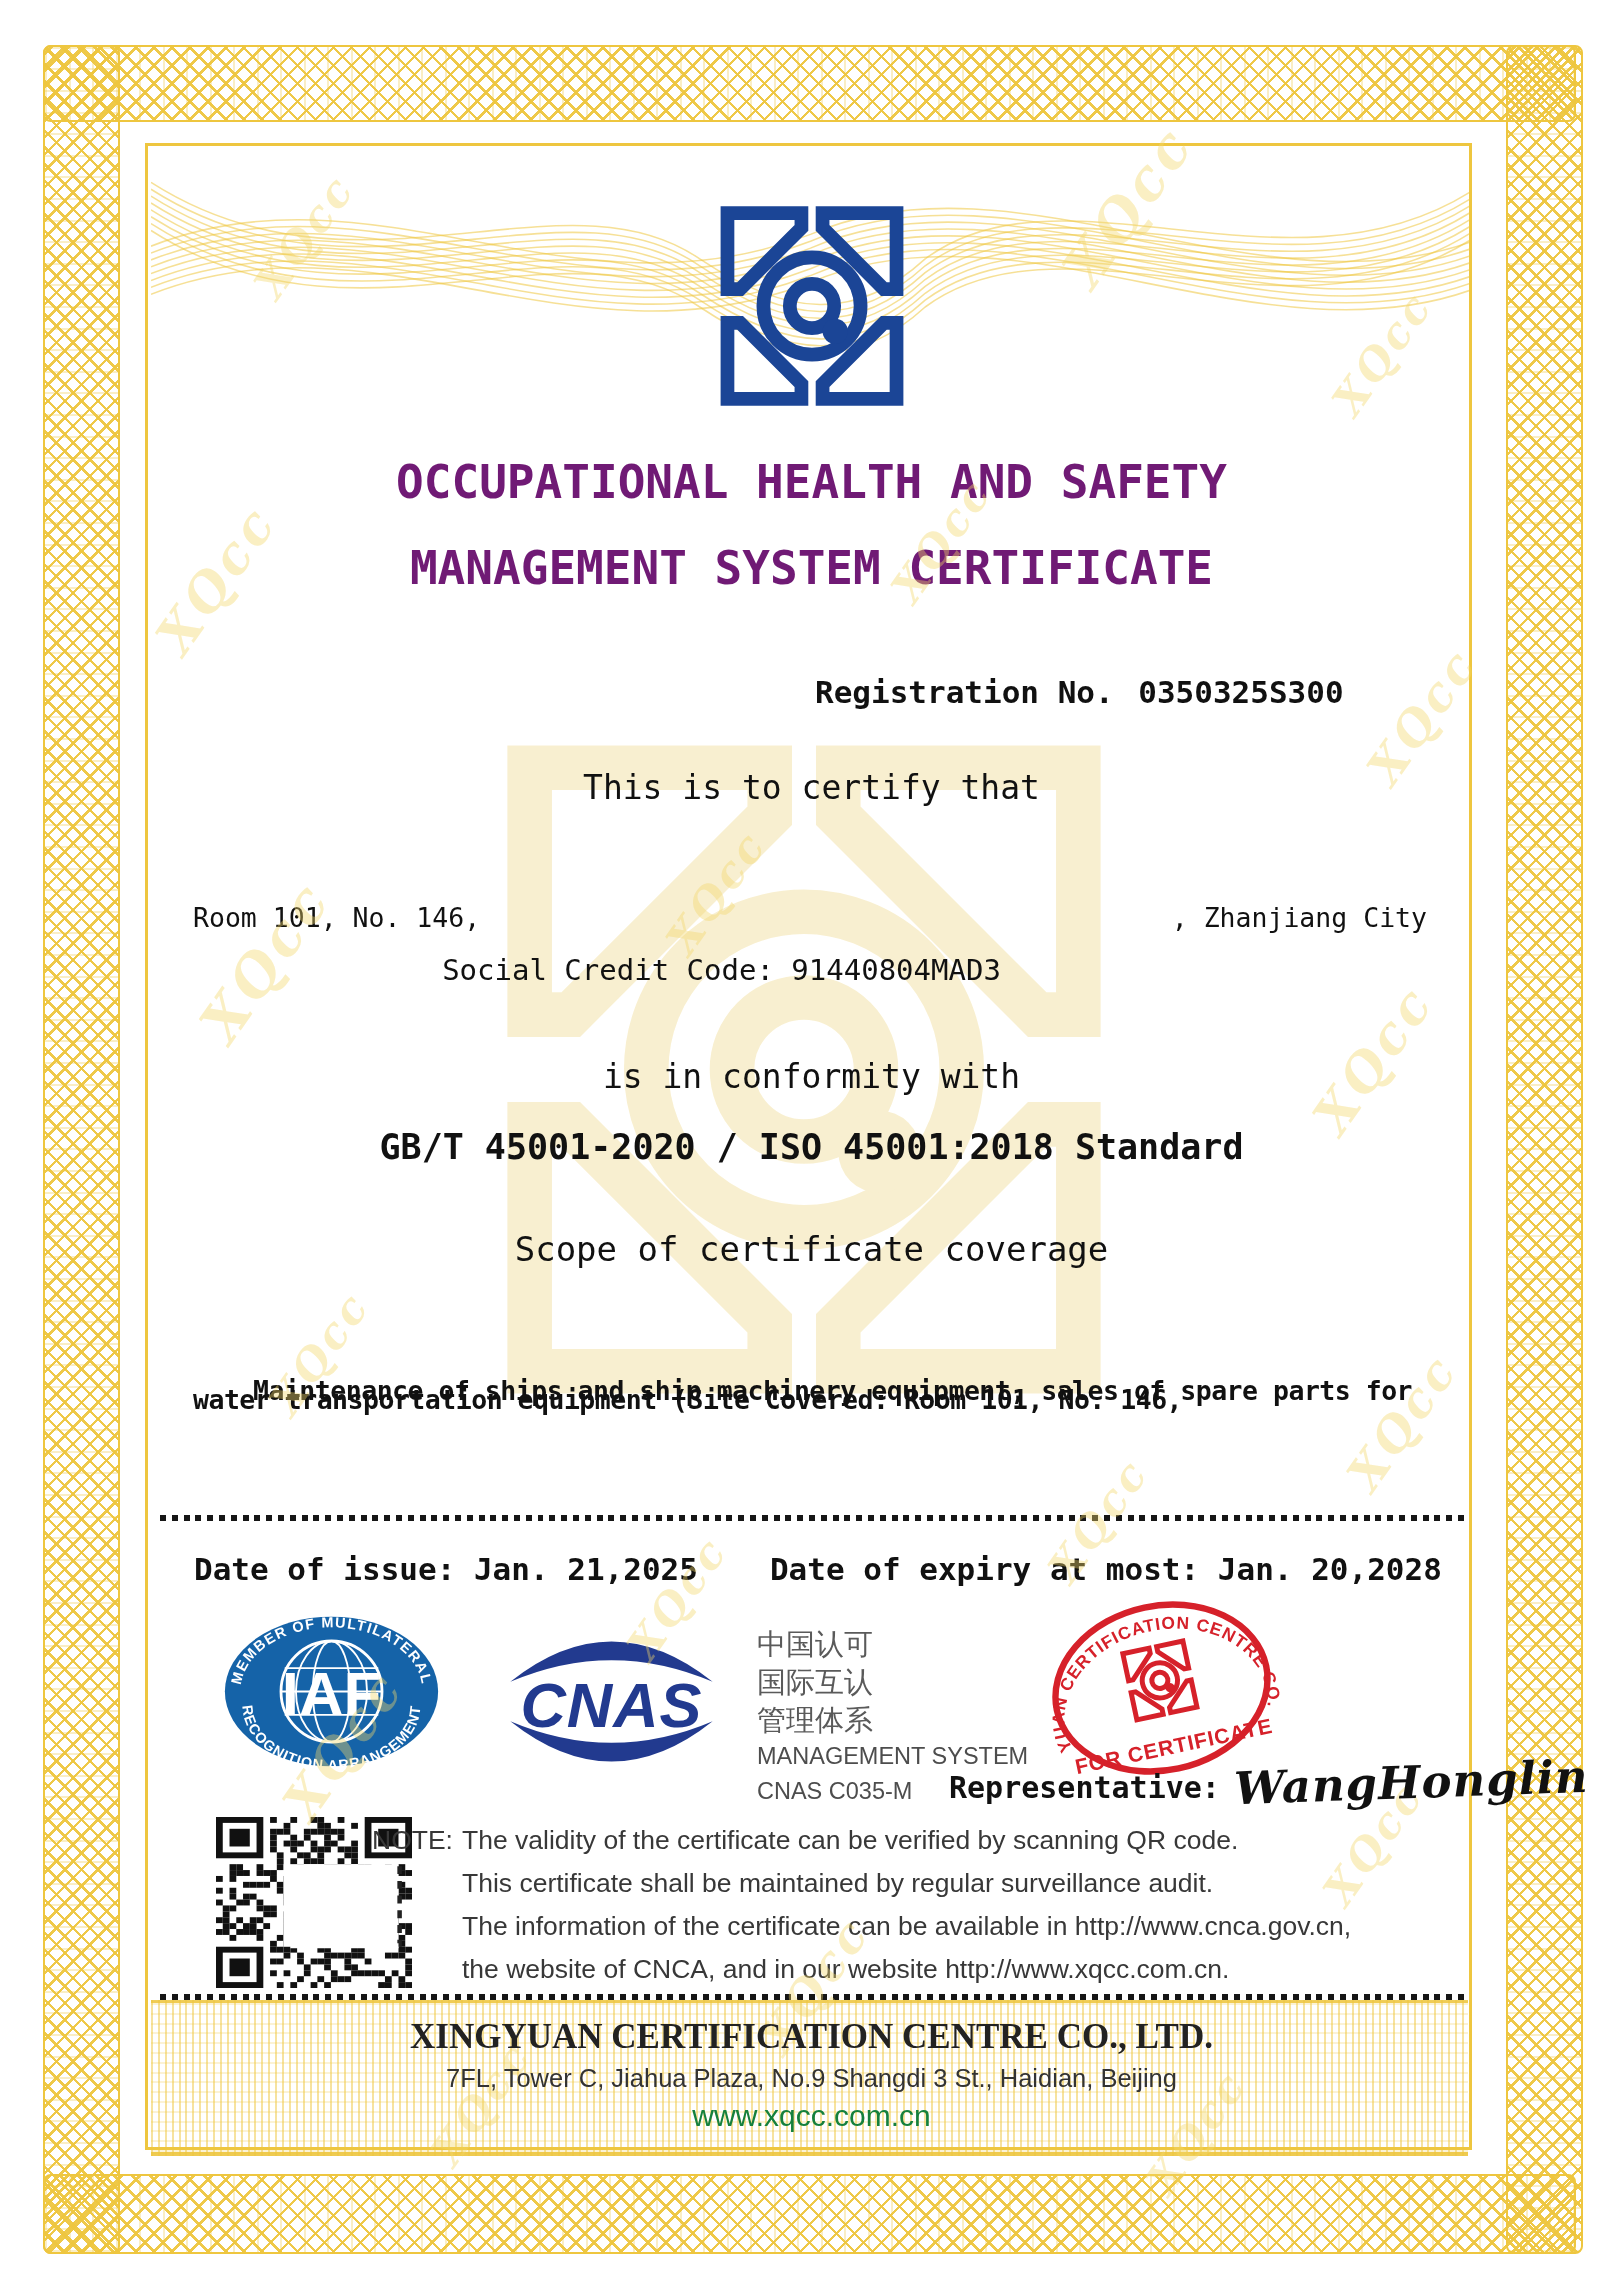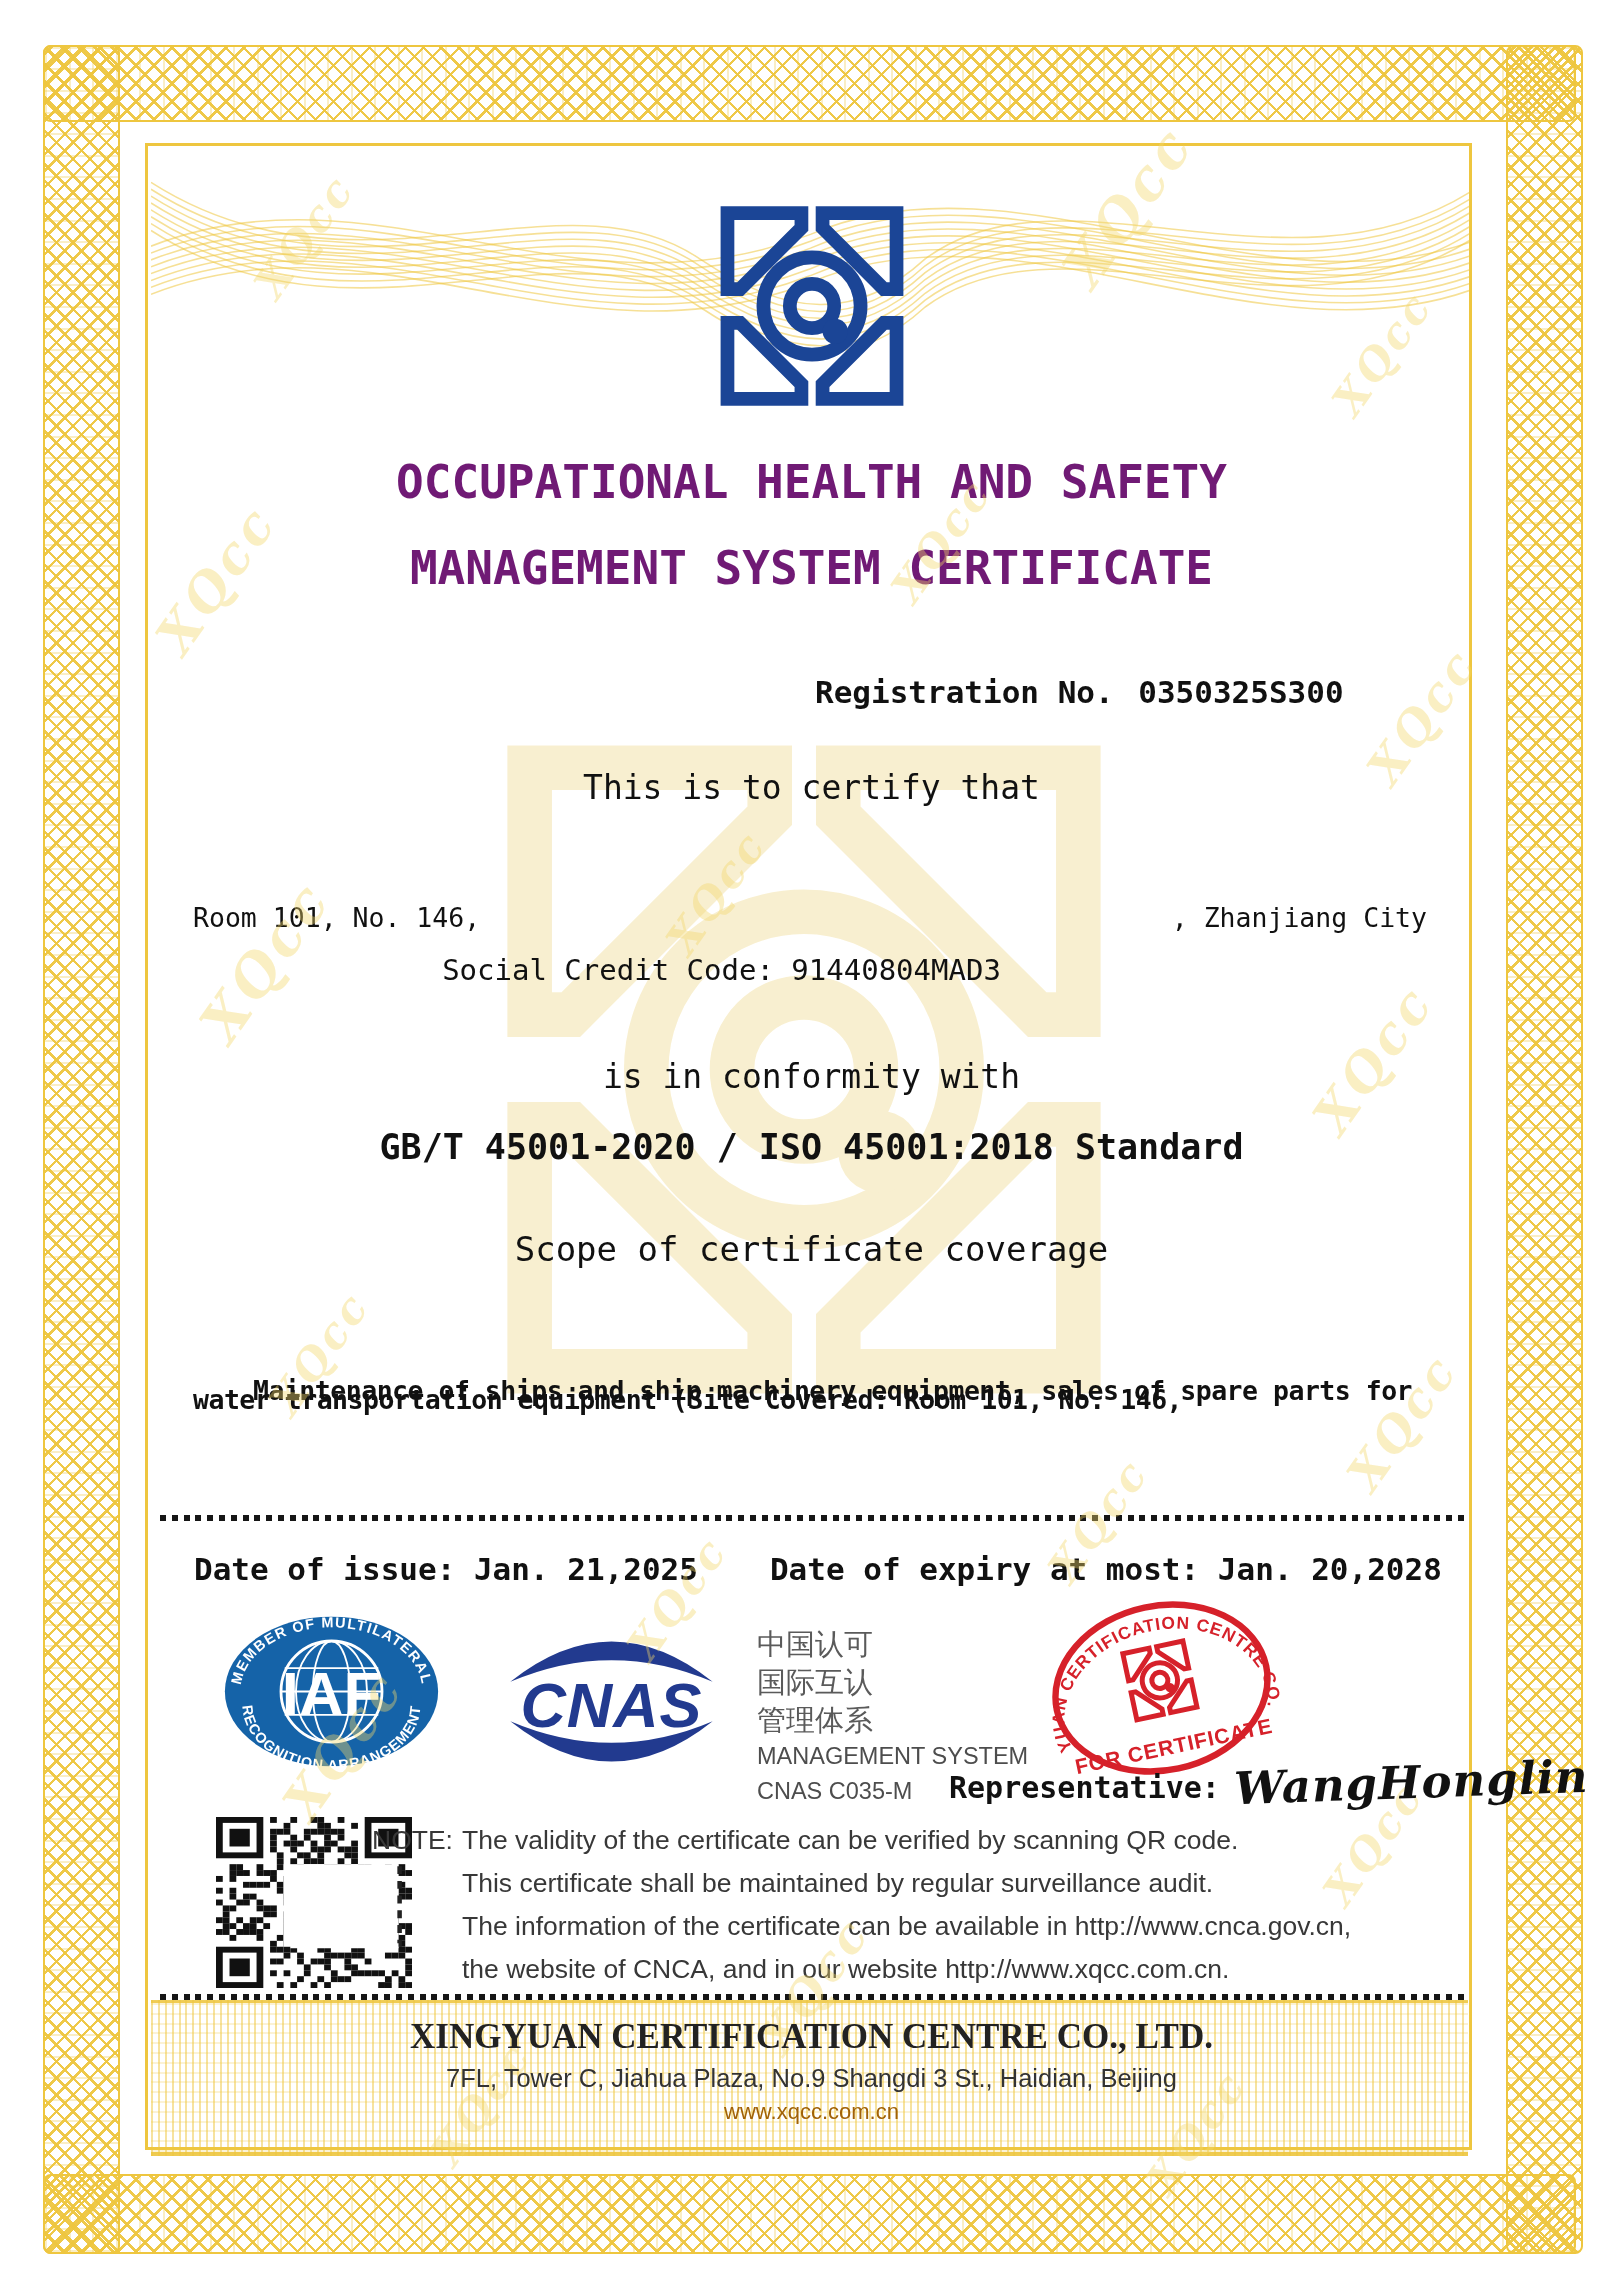--- a/index.html
+++ b/index.html
@@ -46,21 +46,21 @@
   .sig{font-family:"DejaVu Serif",serif;font-style:italic;font-weight:bold;font-size:45px;
        letter-spacing:1px;transform:rotate(-2deg);display:inline-block;margin-left:13.7px;}
   .accred{font-family:"Liberation Sans","DejaVu Sans",sans-serif;color:#5a5a5a;
           font-size:29px;line-height:38px;white-space:nowrap;}
   .accred .lat{font-size:23.5px;color:#4d4d4d;line-height:35px;}
   .noteblock{left:372px;top:1819px;width:1093px;display:grid;grid-template-columns:90px 1fr;
      font-family:"Liberation Sans","DejaVu Sans",sans-serif;font-size:26.5px;line-height:43px;color:#383838;}
   .sealwrap{left:1034px;top:1592px;width:255px;height:192px;transform:rotate(-12deg);z-index:5;}
   .footco{font-family:"Liberation Serif","DejaVu Serif",serif;font-weight:bold;font-size:35px;color:#222;}
   .footaddr{font-family:"Liberation Sans","DejaVu Sans",sans-serif;font-size:25.5px;color:#333;}
-  .footweb{font-family:"Liberation Sans","DejaVu Sans",sans-serif;font-size:22px;color:#a16207;}
+  .footweb{font-family:"Liberation Sans","DejaVu Sans",sans-serif;font-size:30px;color:#15803d;}
   svg text{font-family:"Liberation Sans","DejaVu Sans",sans-serif;}
 </style>
 </head>
 <body>
 
 <div class="page" id="page">
 
   <svg width="0" height="0" style="position:absolute" aria-hidden="true">
     <defs>
       <symbol id="xlogo" viewBox="0 0 200 212">

